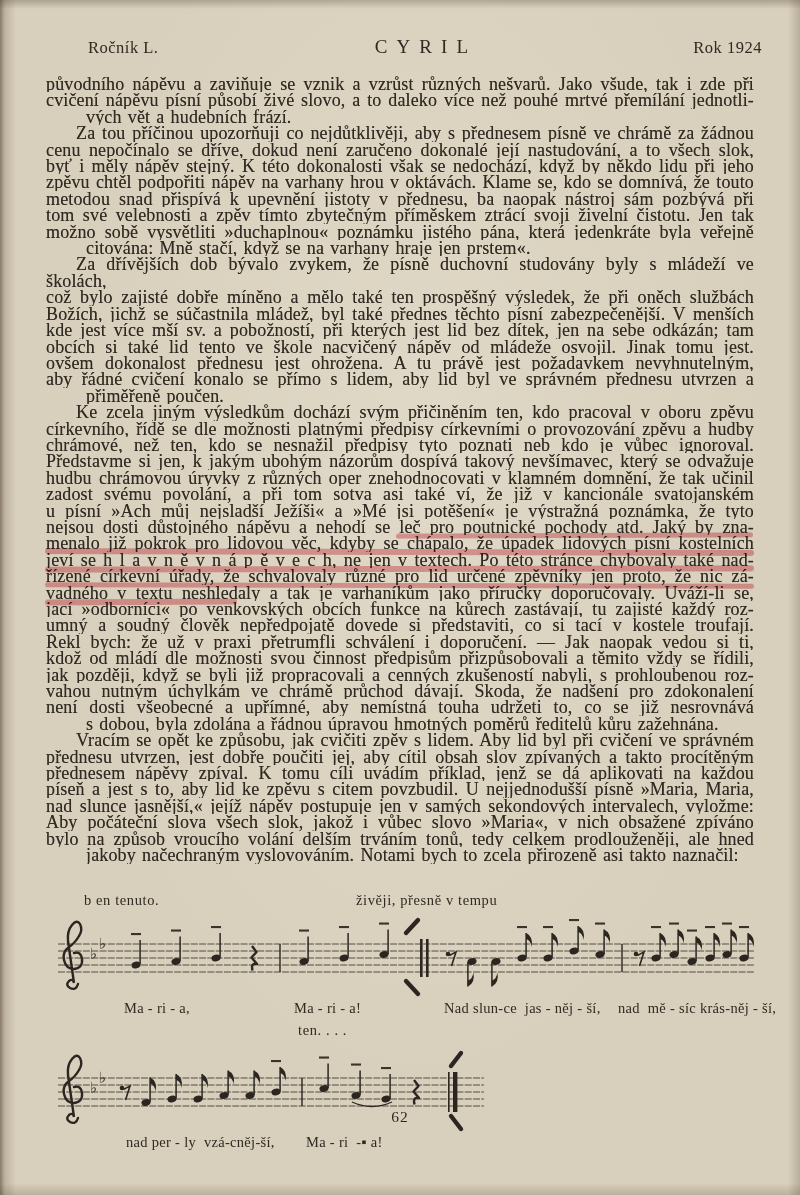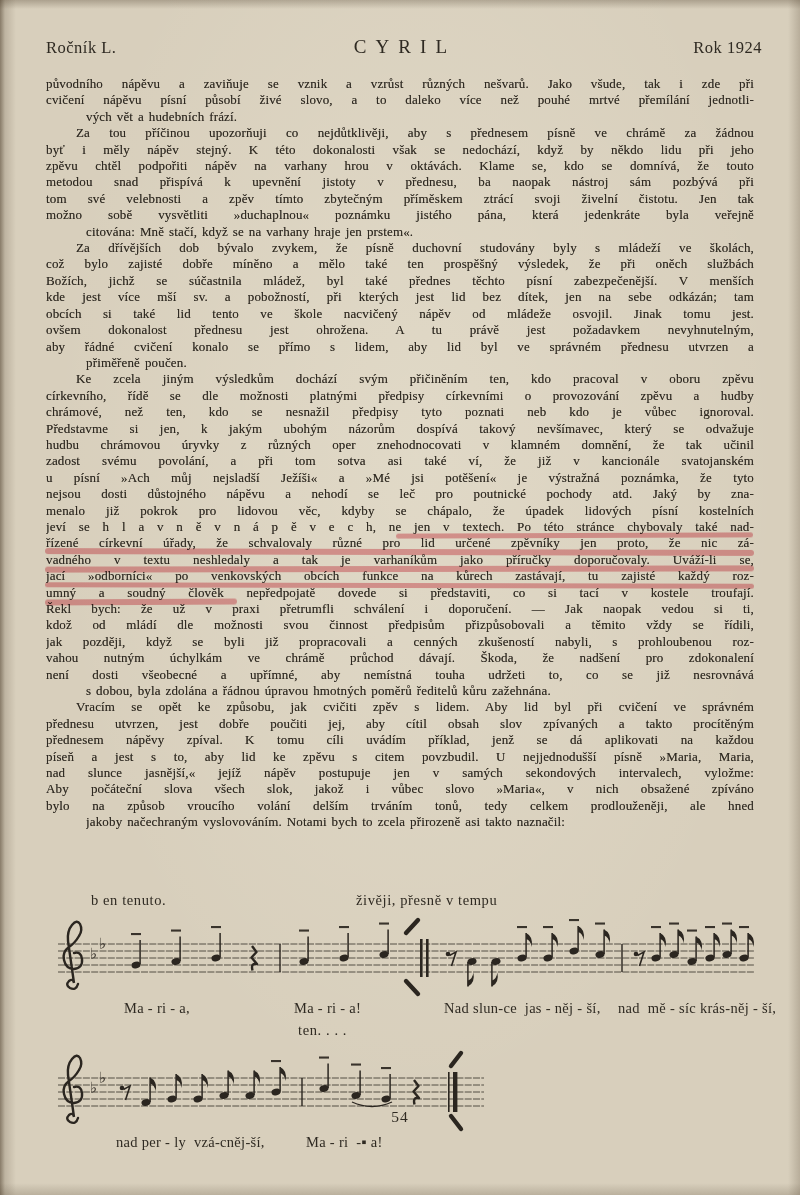--- a/index.html
+++ b/index.html
@@ -12,26 +12,26 @@
       linear-gradient(270deg, rgba(70,55,36,0.22) 0px, rgba(70,55,36,0) 12px),
       linear-gradient(180deg, rgba(70,55,36,0.30) 0px, rgba(70,55,36,0) 9px),
       linear-gradient(0deg, rgba(70,55,36,0.20) 0px, rgba(70,55,36,0) 12px),
       #d8cfbc;
     color:#2f2a22;
   }
   .header{
     position:absolute;top:36px;left:46px;right:38px;height:22px;
     display:flex;align-items:baseline;font-size:16.5px;
   }
-  .header .h-left{letter-spacing:0.5px;}
+  .header .h-left{margin-left:42px;letter-spacing:0.5px;}
   .header .h-center{flex:1;text-align:center;letter-spacing:0.48em;font-size:19px;}
   .header .h-right{letter-spacing:0.5px;}
   .bodytext{
     position:absolute;top:76px;left:46px;width:708px;
-    font-size:13px;line-height:16.4px;letter-spacing:0.15px;word-spacing:1.5px;
+    font-size:18px;line-height:16.4px;letter-spacing:0.15px;word-spacing:1.5px;
     text-shadow:0 0 0.5px rgba(47,42,34,0.55);
   }
   .para{margin:0;}
   .line{text-align:justify;text-align-last:justify;min-height:16.4px;overflow:hidden;}
   .line.last{text-align-last:left;margin-left:40px;}
   .para.indent .line:first-child{text-indent:30px;}
   .redmark{
     position:absolute;background:rgba(224,92,107,0.52);border-radius:4px;
     mix-blend-mode:multiply;pointer-events:none;filter:blur(0.4px);
   }
@@ -56,20 +56,21 @@
   </div>
 
   <div class="bodytext" id="bodytext">
       <div class="para">
         <div class="line">původního nápěvu a zaviňuje se vznik a vzrůst různých nešvarů. Jako všude, tak i zde při</div>
         <div class="line">cvičení nápěvu písní působí živé slovo, a to daleko více než pouhé mrtvé přemílání jednotli-</div>
         <div class="line last">vých vět a hudebních frází.</div>
       </div>
       <div class="para indent">
         <div class="line">Za tou příčinou upozorňuji co nejdůtklivěji, aby s přednesem písně ve chrámě za žádnou</div>
+        <div class="line">cenu nepočínalo se dříve, dokud není zaručeno dokonalé její nastudování, a to všech slok,</div>
         <div class="line">byť i měly nápěv stejný. K této dokonalosti však se nedochází, když by někdo lidu při jeho</div>
         <div class="line">zpěvu chtěl podpořiti nápěv na varhany hrou v oktávách. Klame se, kdo se domnívá, že touto</div>
         <div class="line">metodou snad přispívá k upevnění jistoty v přednesu, ba naopak nástroj sám pozbývá při</div>
         <div class="line">tom své velebnosti a zpěv tímto zbytečným příměskem ztrácí svoji živelní čistotu. Jen tak</div>
         <div class="line">možno sobě vysvětliti »duchaplnou« poznámku jistého pána, která jedenkráte byla veřejně</div>
         <div class="line last">citována:  Mně stačí, když se na varhany hraje jen prstem«.</div>
       </div>
       <div class="para indent">
         <div class="line">Za dřívějších dob bývalo zvykem, že písně duchovní studovány byly s mládeží ve školách,</div>
         <div class="line">což bylo zajisté dobře míněno a mělo také ten prospěšný výsledek, že při oněch službách</div>
@@ -115,21 +116,21 @@
     </div>
 
   <div class="redmark" style="left:396px;top:533px;width:357px;height:5px;transform:rotate(-0.2deg);"></div>
   <div class="redmark" style="left:45px;top:549px;width:709px;height:6px;transform:rotate(0.15deg);"></div>
   <div class="redmark" style="left:45px;top:566px;width:709px;height:6px;transform:rotate(-0.1deg);"></div>
   <div class="redmark" style="left:45px;top:583px;width:709px;height:5px;transform:rotate(0.12deg);"></div>
   <div class="redmark" style="left:45px;top:599px;width:192px;height:6px;transform:rotate(-0.3deg);"></div>
 
   <div class="music">
     <div class="tempo-row">
-      <span class="tempo" id="tempo-left" style="left: 28px; margin-left: 7px;">b en tenuto.</span>
+      <span class="tempo" id="tempo-left" style="left: 28px;">b en tenuto.</span>
       <span class="tempo" id="tempo-mid" style="left: 300px;">živěji, přesně v tempu</span>
     </div>
     <div class="staff-wrap">
       <svg id="staff1-svg" width="700" height="88" viewBox="0 0 700 88">
           <line x1="2" y1="32" x2="698" y2="32" stroke="#2b2620" stroke-width="0.9" stroke-dasharray="7 1.3" opacity="0.85"></line>
           <line x1="2" y1="39" x2="698" y2="39" stroke="#2b2620" stroke-width="0.9" stroke-dasharray="7 1.3" opacity="0.85"></line>
           <line x1="2" y1="46" x2="698" y2="46" stroke="#2b2620" stroke-width="0.9" stroke-dasharray="7 1.3" opacity="0.85"></line>
           <line x1="2" y1="53" x2="698" y2="53" stroke="#2b2620" stroke-width="0.9" stroke-dasharray="7 1.3" opacity="0.85"></line>
           <line x1="2" y1="60" x2="698" y2="60" stroke="#2b2620" stroke-width="0.9" stroke-dasharray="7 1.3" opacity="0.85"></line>
           <path d="M16 72 q-2 7 -8 4 q-5 -3 -1 -7 q4 -3 5 2 l-6 -42 q-1 -10 4 -16 q5 -6 8 -1 q3 6 -1 12 q-4 7 -10 11 q-7 5 -5 13 q2 9 10 9 q9 -1 8 -10 q-1 -8 -8 -6" transform="translate(6,0)" fill="none" stroke="#2b2620" stroke-width="2.4" stroke-linecap="round"></path>
@@ -259,17 +260,17 @@
           <ellipse cx="330" cy="53" rx="4.6" ry="3.4" fill="#2b2620" transform="rotate(-16 330 53)"></ellipse>
           <line x1="334.1" y1="52.5" x2="334.1" y2="28" stroke="#2b2620" stroke-width="1.5"></line>
           <rect x="325" y="21" width="10" height="2.1" fill="#2b2620" opacity="0.92"></rect>
           <path d="M358 34 l4.5 6 l-5 5.5 l5.5 6.5 q-6.5 -1.5 -4.5 6.5" fill="none" stroke="#2b2620" stroke-width="2.4" stroke-linejoin="round"></path>
           <rect x="392" y="26" width="1.6" height="40" fill="#2b2620"></rect>
           <rect x="397" y="26" width="4.4" height="40" fill="#2b2620"></rect>
           <line x1="395" y1="20" x2="405" y2="7" stroke="#2b2620" stroke-width="4.4" stroke-linecap="round"></line>
           <line x1="395" y1="70" x2="405" y2="83" stroke="#2b2620" stroke-width="4.4" stroke-linecap="round"></line>
         </svg>
     </div>
-    <div class="lyrics-row" id="lyrics2"><span class="lyric" style="left: 60px; text-align: center;">nad per - ly  vzá-cněj-ší,</span><span class="lyric" style="left: 250px;">Ma - ri  -▪ a!</span></div>
+    <div class="lyrics-row" id="lyrics2"><span class="lyric" style="left: 70px; text-align: center;">nad per - ly  vzá-cněj-ší,</span><span class="lyric" style="left: 250px;">Ma - ri  -▪ a!</span></div>
   </div>
 
-  <div class="pagenum">54</div>
+  <div class="pagenum">62</div>
 </div>
 
 </body></html>

